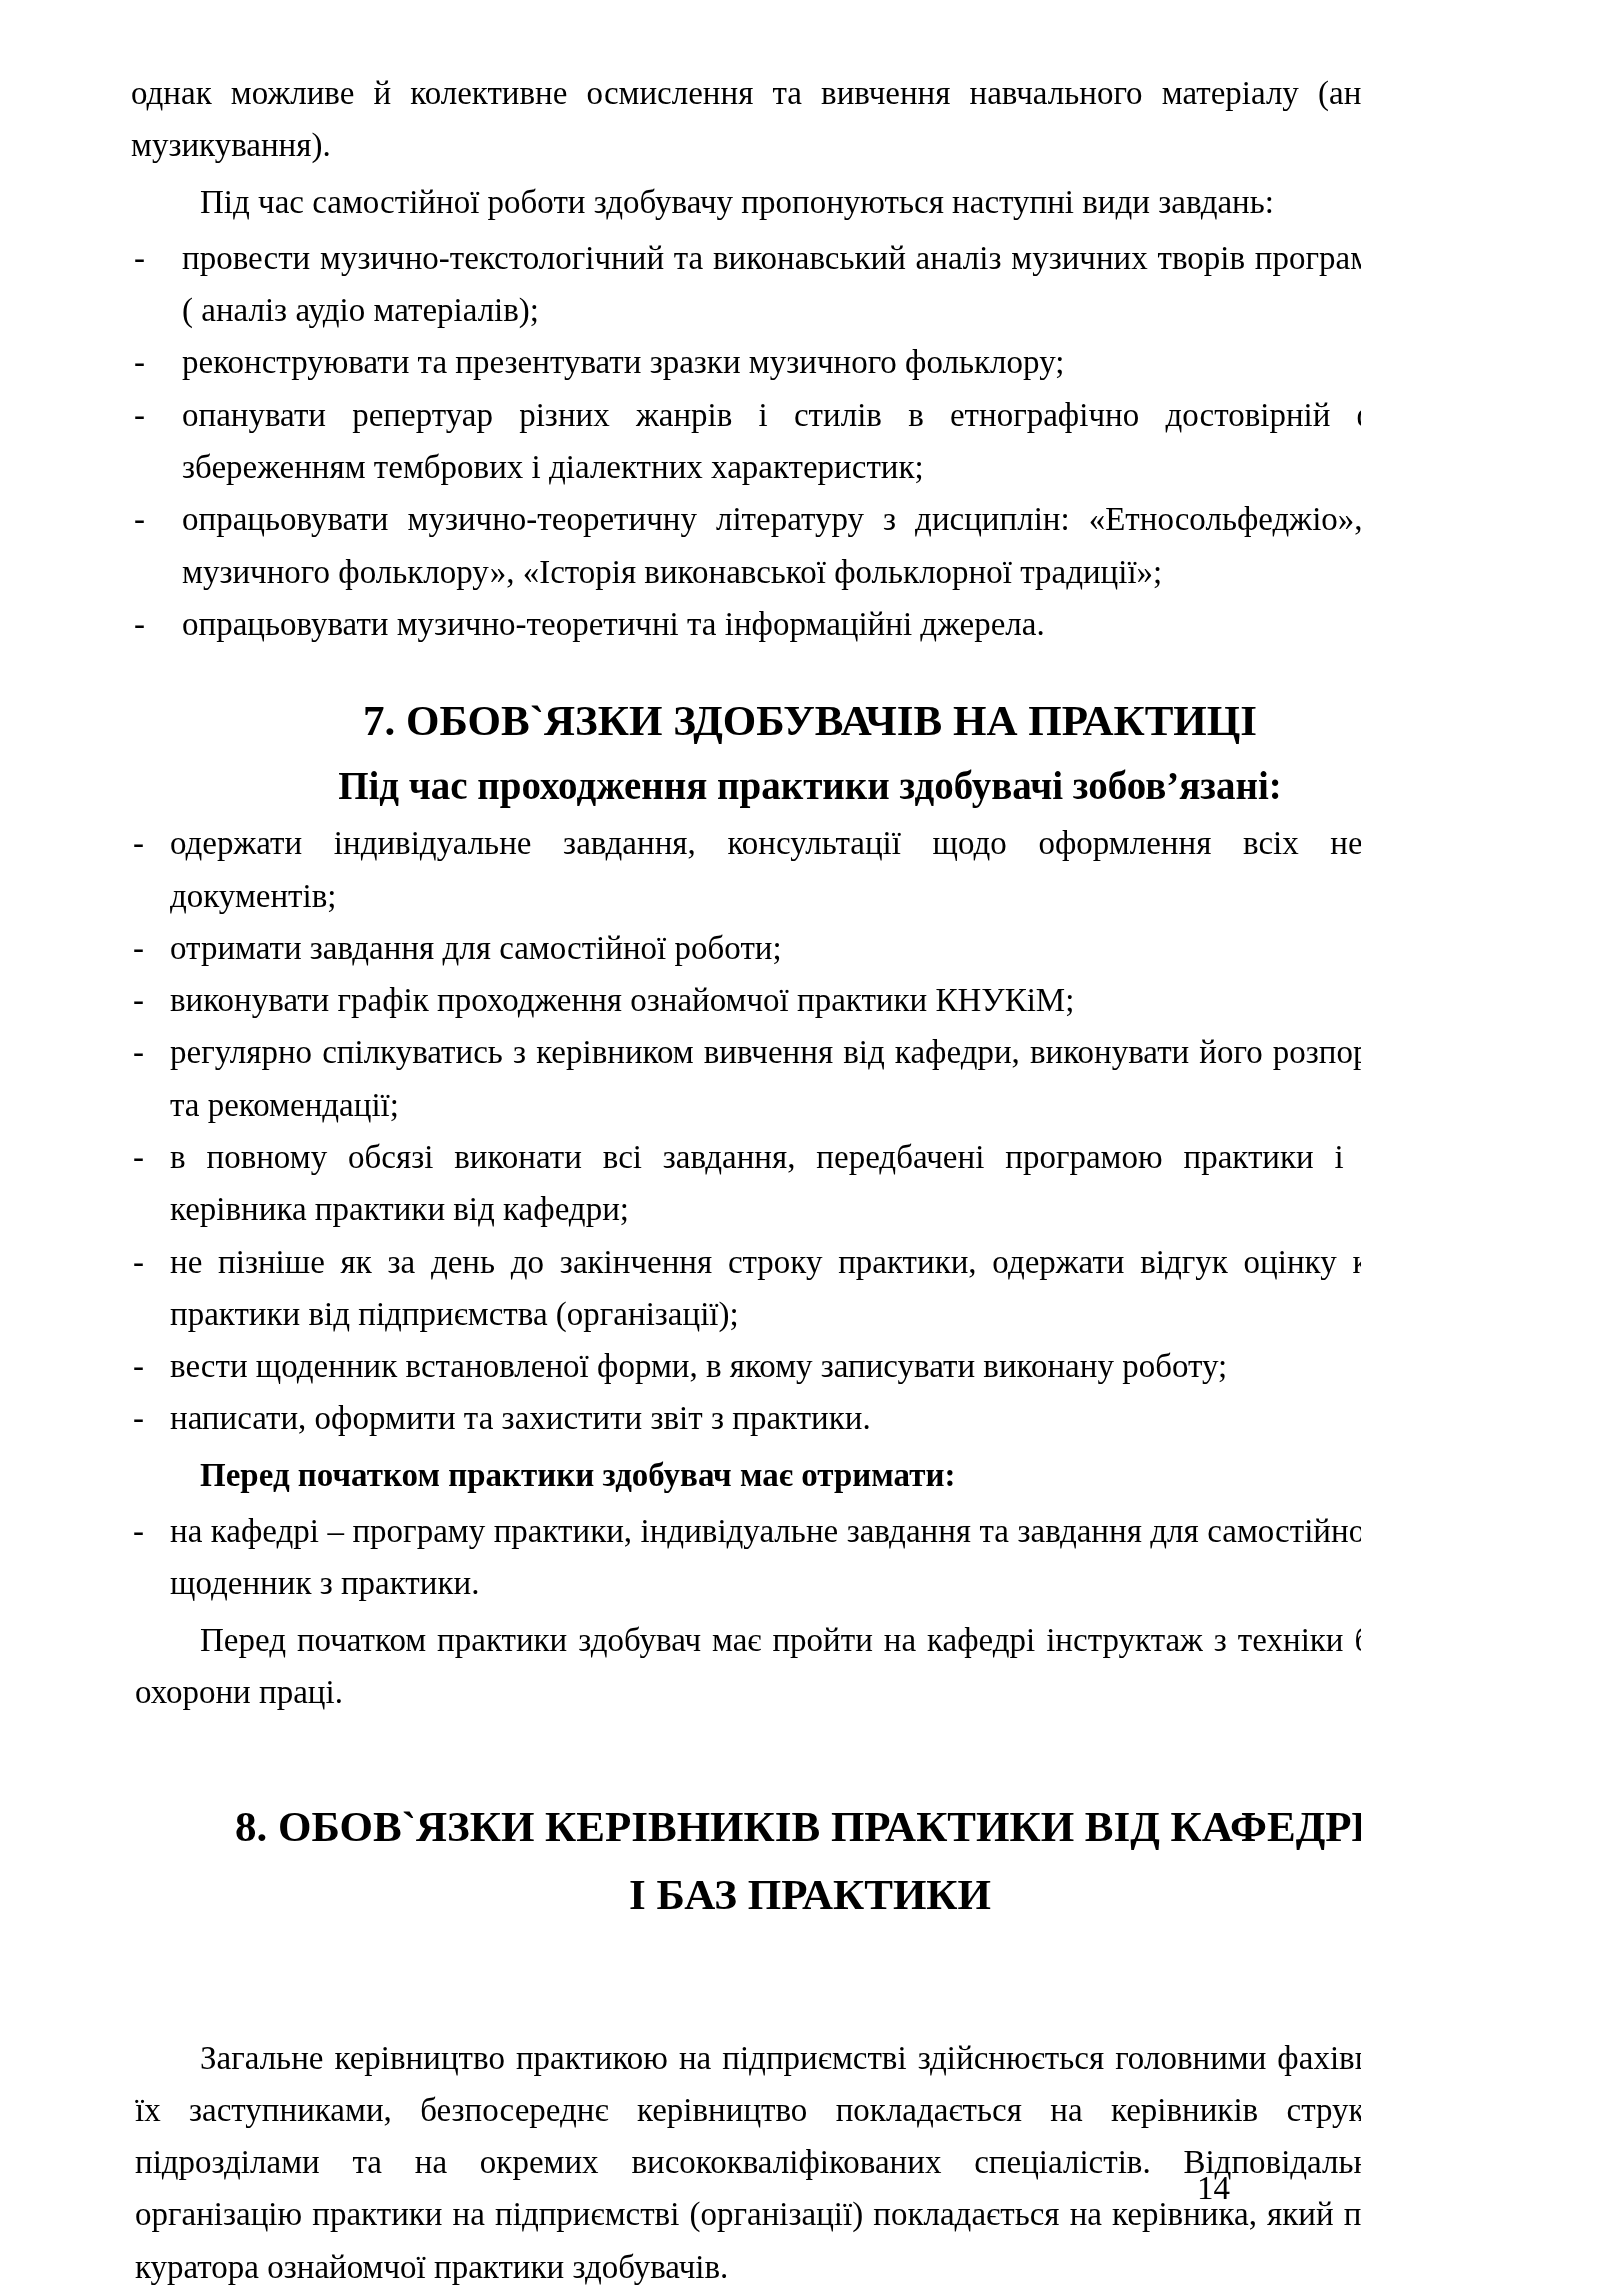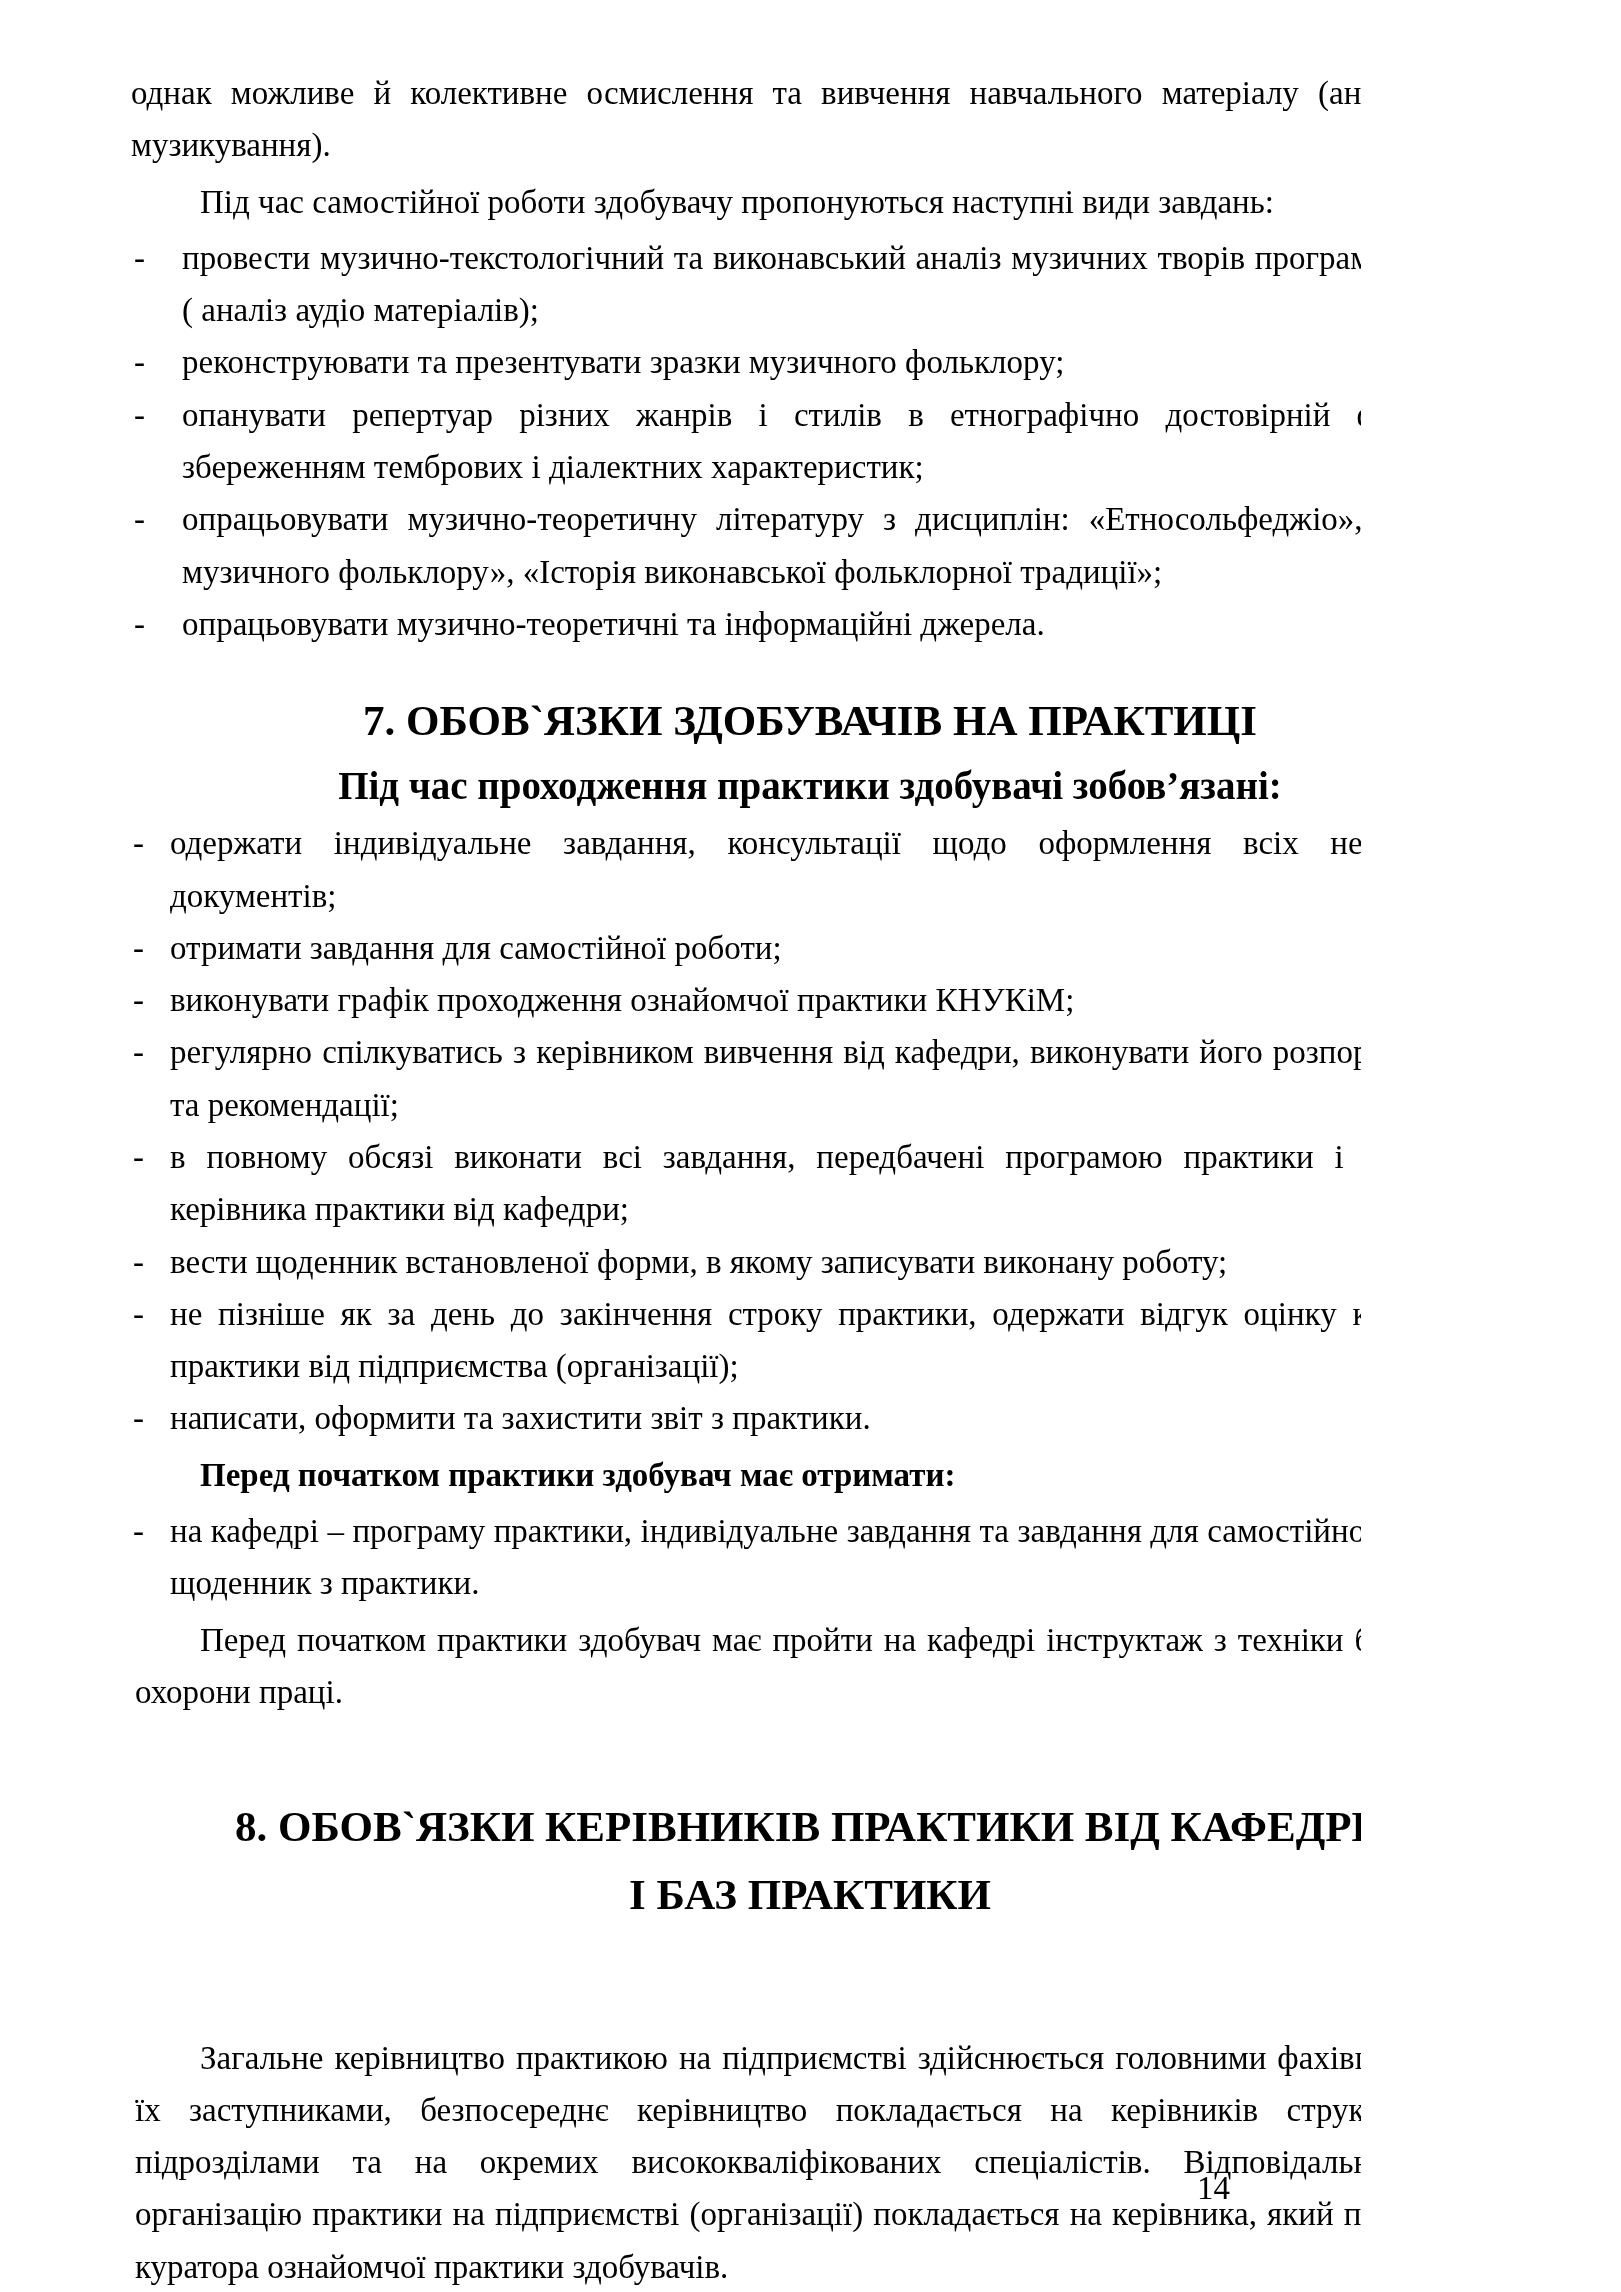--- a/index.html
+++ b/index.html
@@ -112,22 +112,22 @@
 
     <h1 class="section-title">7. ОБОВ`ЯЗКИ ЗДОБУВАЧІВ НА ПРАКТИЦІ</h1>
     <h2 class="section-sub">Під час проходження практики здобувачі зобов’язані:</h2>
 
     <ul class="dash-list tight">
       <li>одержати індивідуальне завдання, консультації щодо оформлення всіх  необхідних документів;</li>
       <li>отримати завдання для самостійної роботи;</li>
       <li>виконувати графік проходження ознайомчої практики КНУКіМ;</li>
       <li>регулярно спілкуватись з керівником вивчення від кафедри, виконувати  його розпорядження та рекомендації;</li>
       <li>в повному обсязі виконати всі завдання, передбачені програмою практики і  завдання керівника практики від кафедри;</li>
+      <li>не пізніше як за день до закінчення строку практики, одержати відгук  оцінку керівника практики від підприємства (організації);</li>
       <li>вести щоденник встановленої форми, в якому записувати виконану роботу;</li>
-      <li>не пізніше як за день до закінчення строку практики, одержати відгук  оцінку керівника практики від підприємства (організації);</li>
       <li>написати, оформити та захистити звіт з практики.</li>
     </ul>
 
     <p class="para-indent" style="font-weight:bold;">Перед початком практики здобувач має отримати:</p>
 
     <ul class="dash-list tight">
       <li>на кафедрі – програму практики, індивідуальне завдання та завдання для  самостійної роботи, щоденник з практики.</li>
     </ul>
 
     <p class="para-indent">Перед початком практики здобувач має пройти на кафедрі інструктаж з техніки безпеки і охорони праці.</p>

